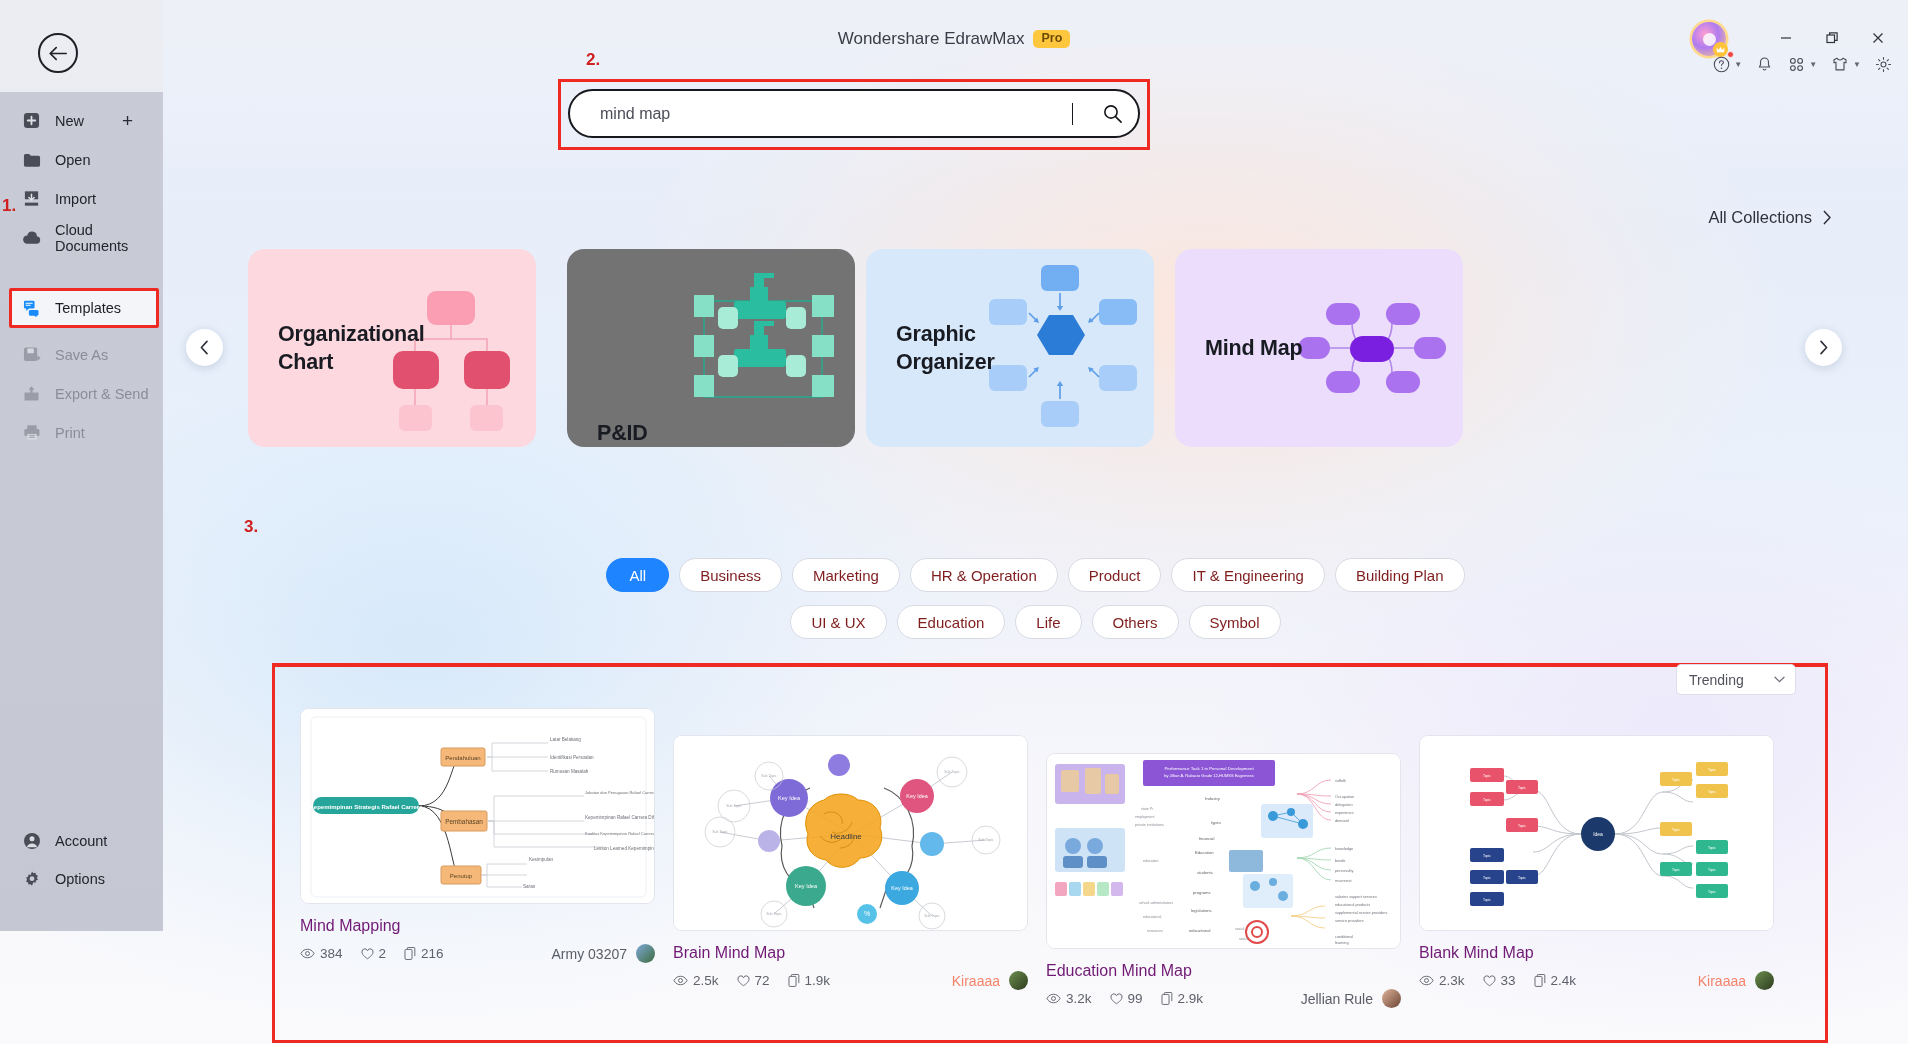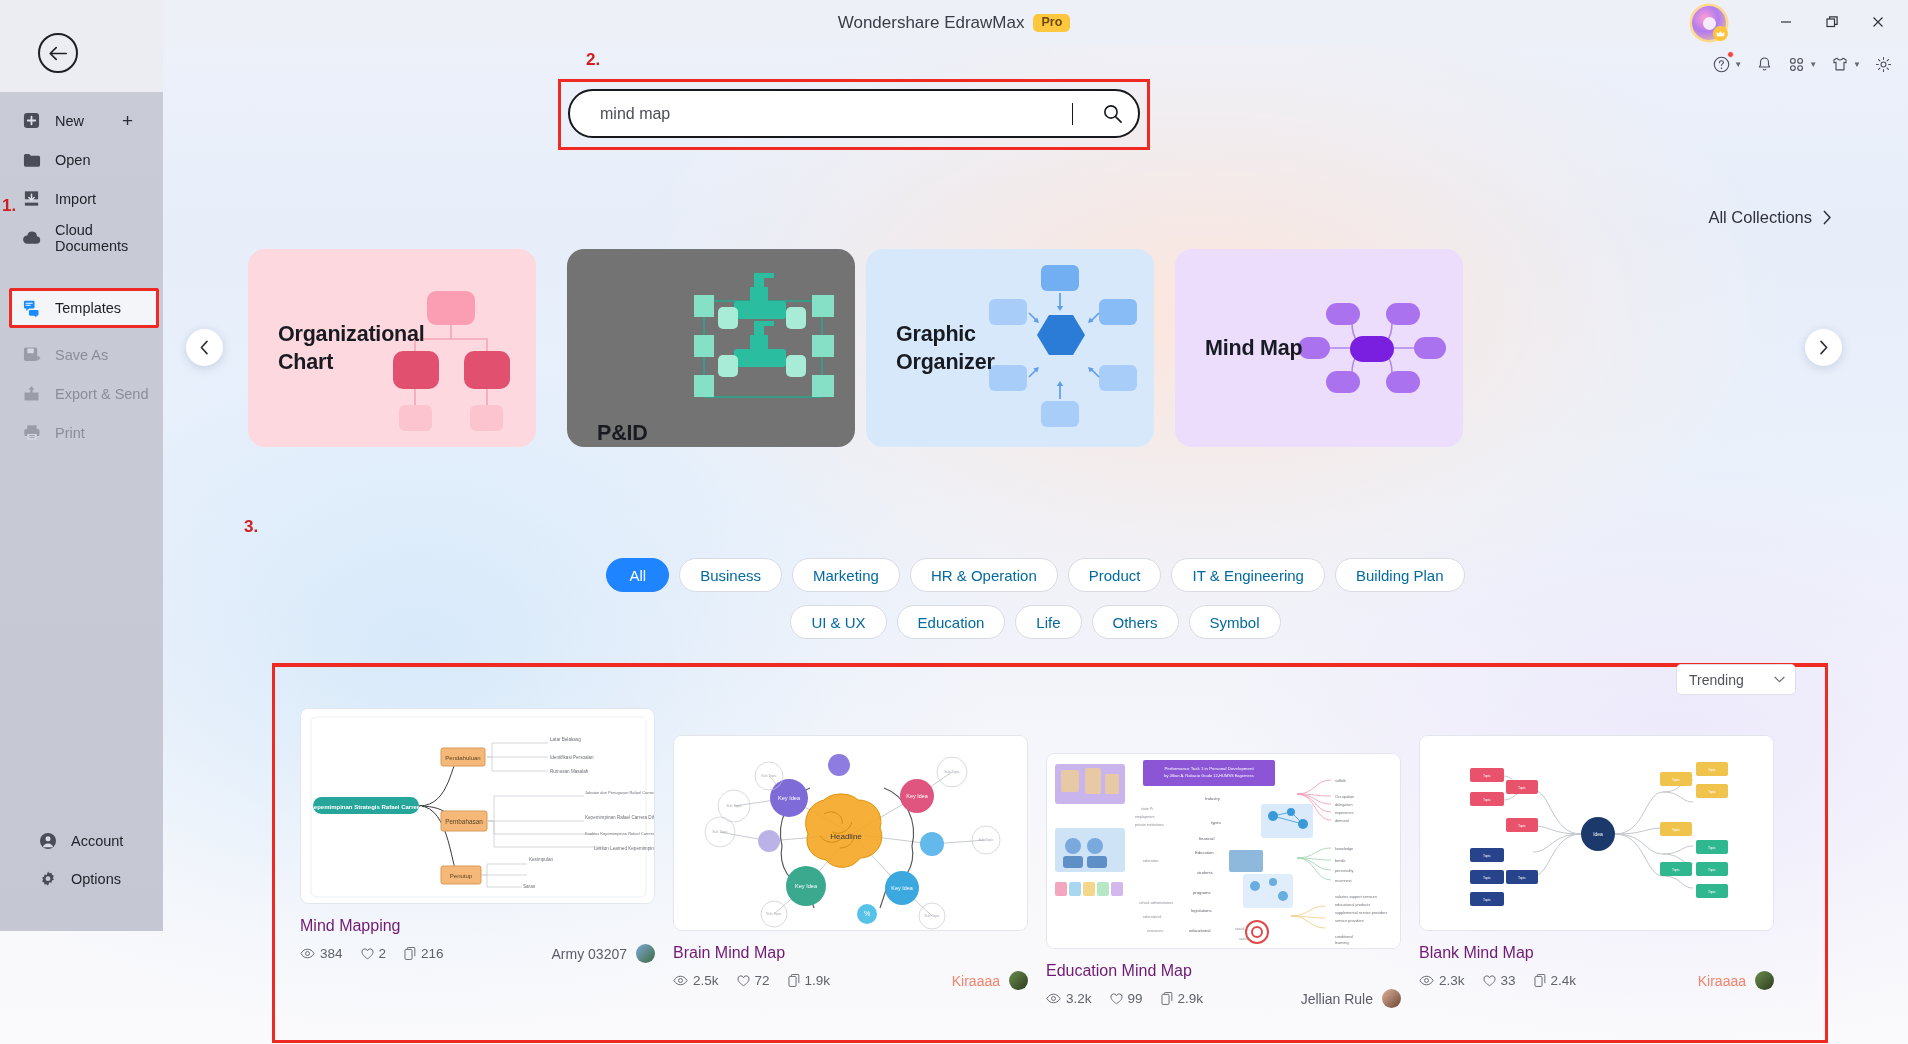--- a/index.html
+++ b/index.html
@@ -20,21 +20,21 @@
       radial-gradient(ellipse 600px 380px at 88% 72%, rgba(232,226,252,0.6) 0%, rgba(255,255,255,0) 78%),
       linear-gradient(180deg, #eef1f9 0%, #e7eefa 22%, #eaf1fb 45%, #f2f3fa 62%, #f7f7fb 78%, #fafafc 100%);
   }
   .bg-top-strip {
     position: absolute; left: 0; right: 0; top: 0; height: 46px;
     background: #eef0f8;
   }
 
   
   .titlebar {
-    position: absolute; left: 0; top: 0; width: 1908px; height: 46px;
+    position: absolute; left: 0; top: 16px; width: 1908px; height: 46px;
     z-index: 40;
   }
   .title-center {
     position: absolute; left: 0; right: 0; top: 13px;
     text-align: center; font-size: 17px; color: #3a3c48;
     display: flex; align-items: center; justify-content: center; gap: 9px;
   }
   .pro-badge {
     background: #ffc73d; color: #6d4a06; font-size: 12.5px; font-weight: bold;
     border-radius: 5px; padding: 2px 8px 3px; line-height: 1;
@@ -112,21 +112,21 @@
   .tpl-row {
     position: absolute; left: 12px; top: 291px; width: 144px; height: 34px;
     background: #f4f5f8; z-index: 31;
     display: flex; align-items: center; gap: 14px; padding-left: 10px;
     font-size: 14.5px; color: #1c1e25;
   }
   .marker {
     position: absolute; color: #cf1f1f; font-weight: bold; font-size: 17px; z-index: 60;
   }
   .sidebar-bottom {
-    position: absolute; left: 16px; bottom: 33px; width: 163px;
+    position: absolute; left: 0; bottom: 33px; width: 163px;
   }
   .sidebar-bottom .nav-item { height: 38px; }
 
   
   .search-outline {
     position: absolute; left: 558px; top: 79px; width: 592px; height: 71px;
     border: 3px solid #ee2a22; z-index: 25;
   }
   .search-box {
     position: absolute; left: 568px; top: 89px; width: 572px; height: 49px;
@@ -183,21 +183,21 @@
   .explore .blue { color: #2b7cf6; }
 
   
   .chips { position: absolute; left: 163px; right: 0; top: 558px; z-index: 18; }
   .chip-row {
     display: flex; justify-content: center; gap: 10px; margin-bottom: 13px;
   }
   .chip {
     height: 34px; padding: 12px 20px; border-radius: 17px;
     border: 1px solid #d8dbe4; background: #ffffff;
-    display: flex; align-items: center; font-size: 15px; color: #0369a1;
+    display: flex; align-items: center; font-size: 15px; color: #7f1d1d;
   }
   .chip.active {
     background: #1f84ff; border-color: #1f84ff; color: #ffffff;
     padding: 0 22px;
   }
 
   
   .grid-outline {
     position: absolute; left: 272px; top: 663px; width: 1556px; height: 380px;
     border: 3px solid #ee2a22; border-top-width: 4px; z-index: 19;

